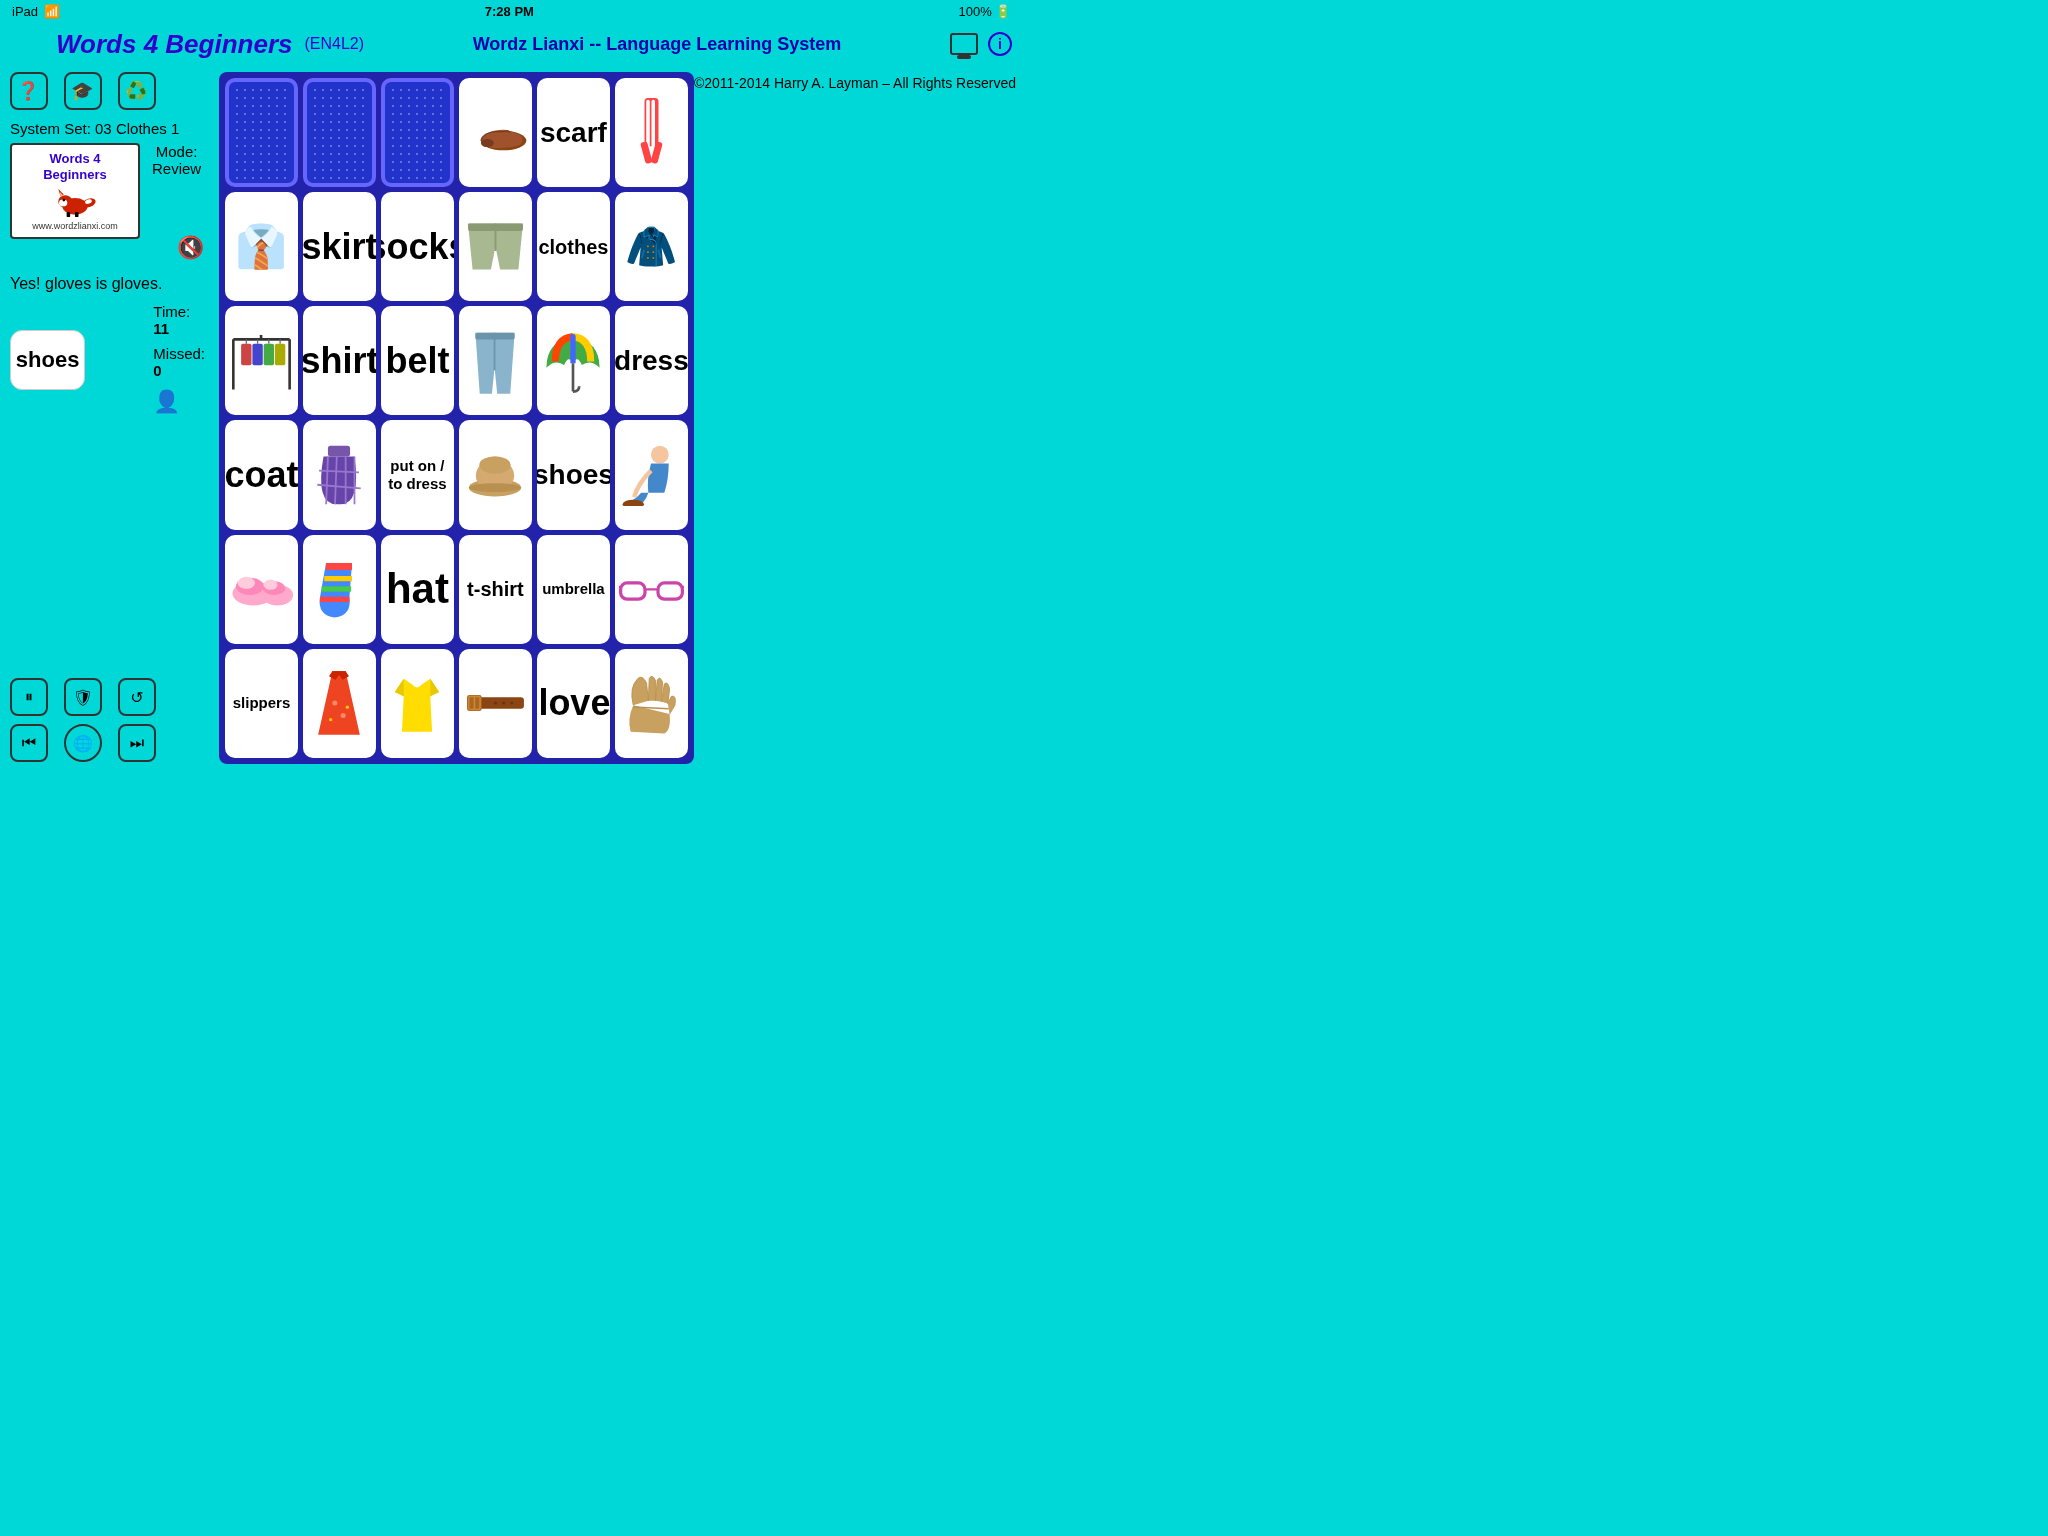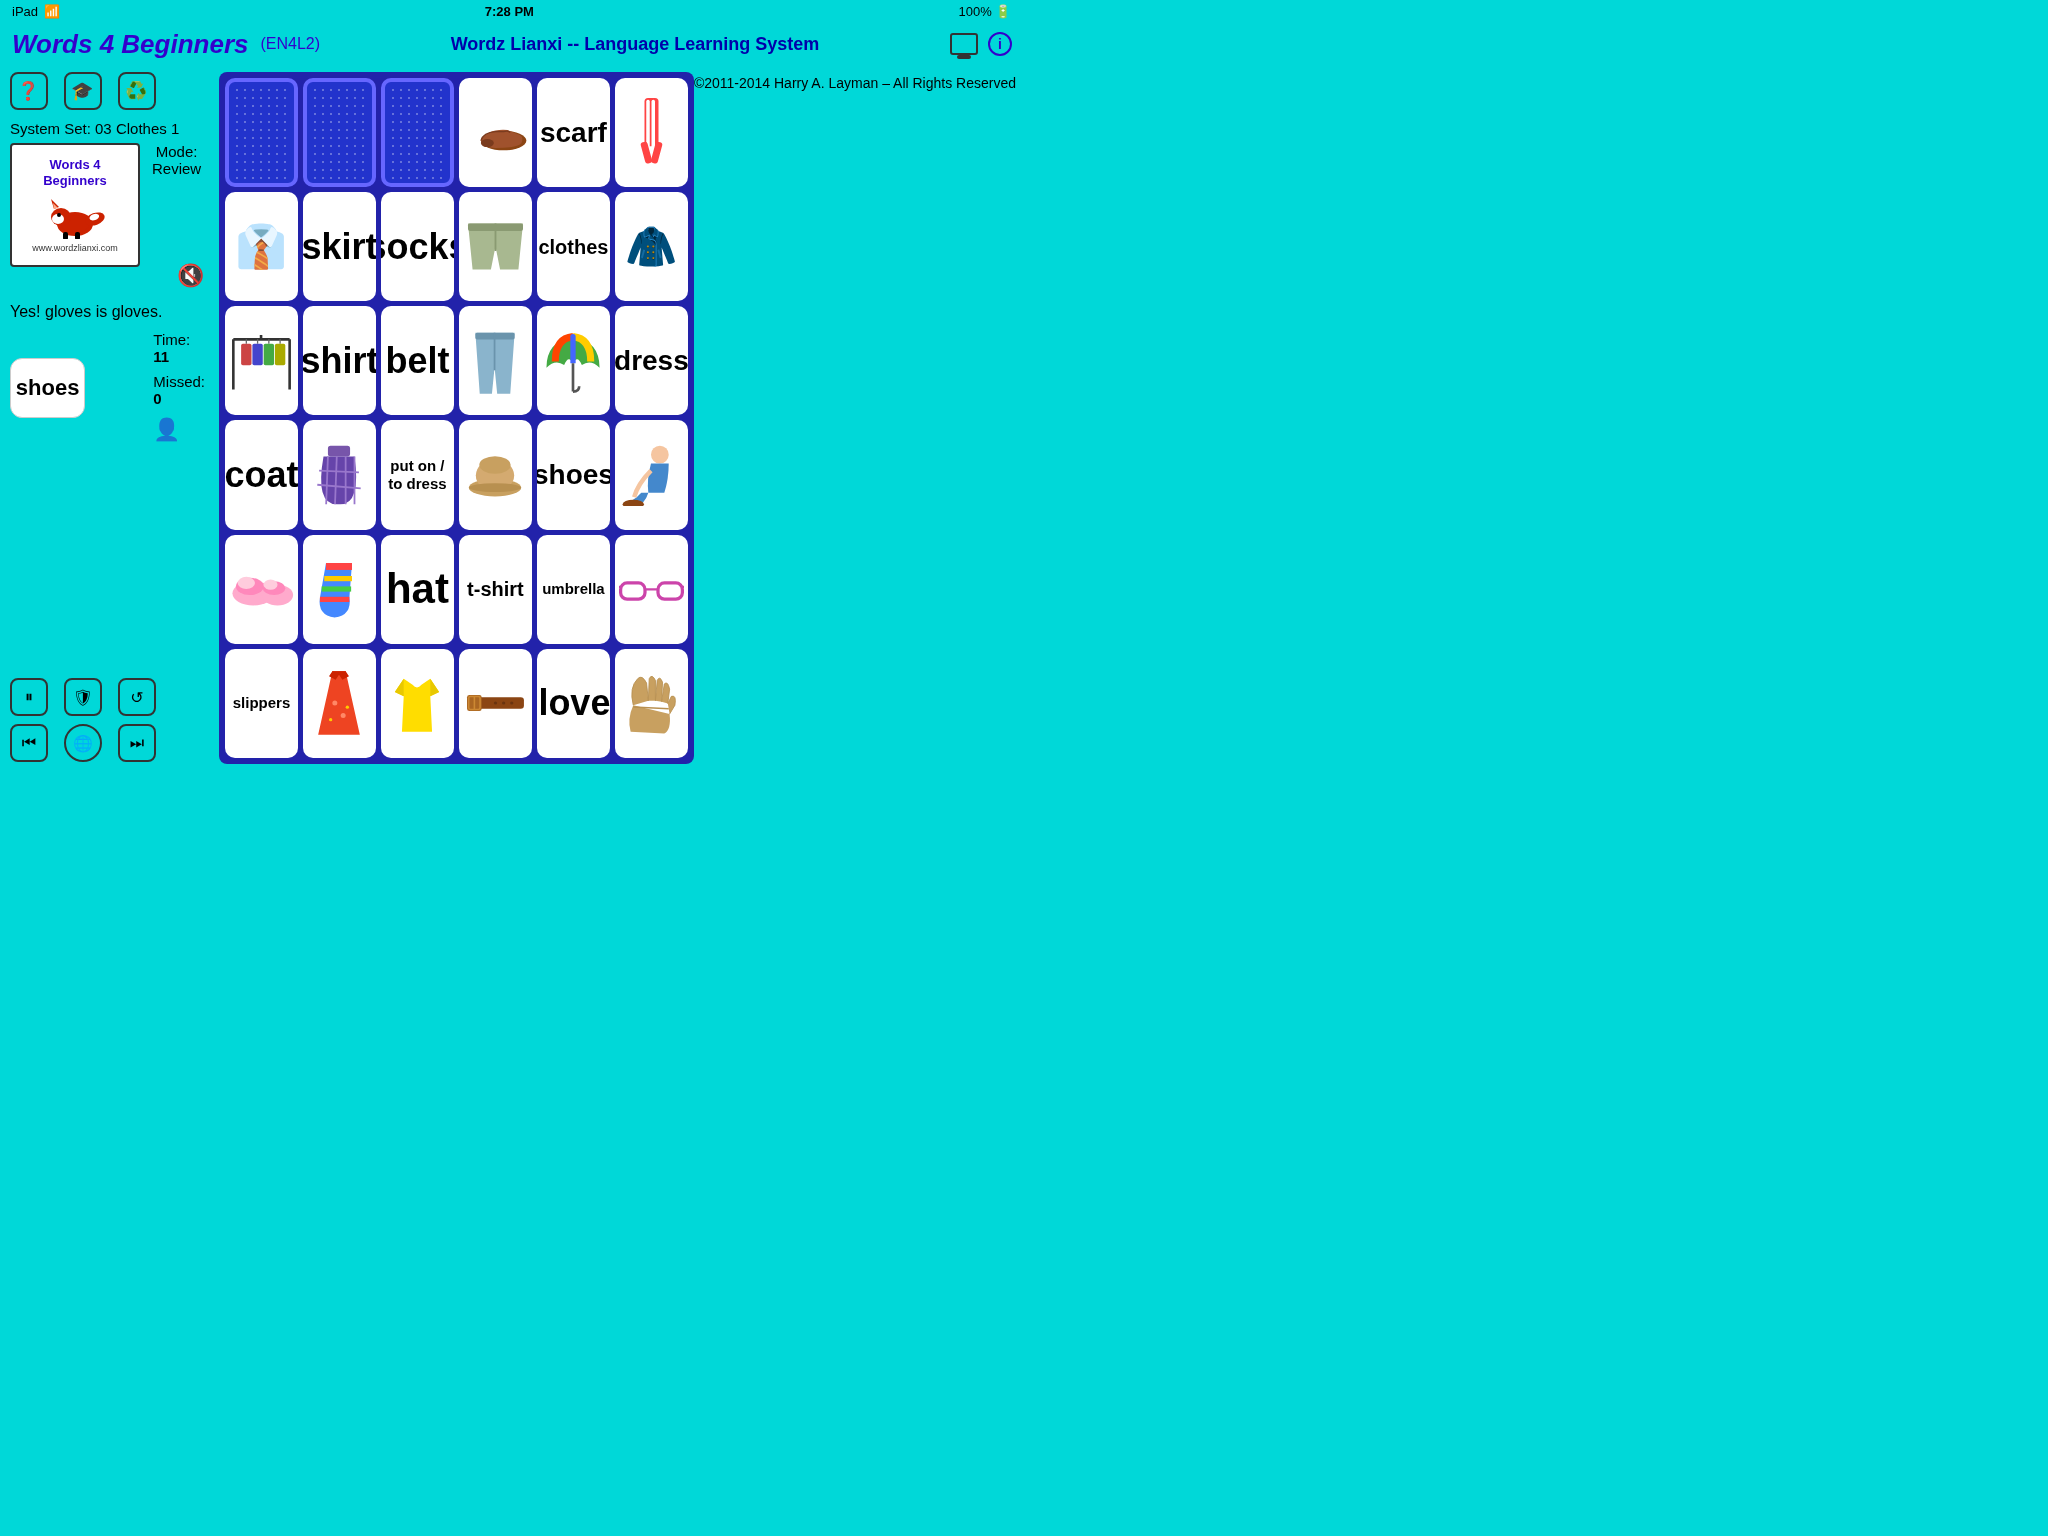--- a/index.html
+++ b/index.html
@@ -24,20 +24,21 @@
     #status-left { display: flex; align-items: center; gap: 6px; }
     #status-center { font-weight: 600; font-size: 13px; }
     #status-right { display: flex; align-items: center; gap: 4px; font-size: 13px; }
 
     
     #header {
       display: flex;
       align-items: center;
       padding: 4px 12px;
       height: 44px;
+      margin-left: 44px;
     }
     #app-title {
       color: #3300cc;
       font-size: 26px;
       font-weight: bold;
       font-style: italic;
     }
     #app-subtitle {
       color: #3300cc;
       font-size: 16px;
@@ -90,21 +91,21 @@
     }
     #wordz-set {
       font-size: 15px;
       color: #000;
     }
     #logo-box {
       border: 2px solid #333;
       border-radius: 4px;
       background: white;
       width: 130px;
-      height: 124px;
+      height: 96px;
       padding: 6px;
       display: flex;
       flex-direction: column;
       align-items: center;
       justify-content: center;
       position: relative;
     }
     #logo-title {
       font-size: 13px;
       font-weight: bold;

